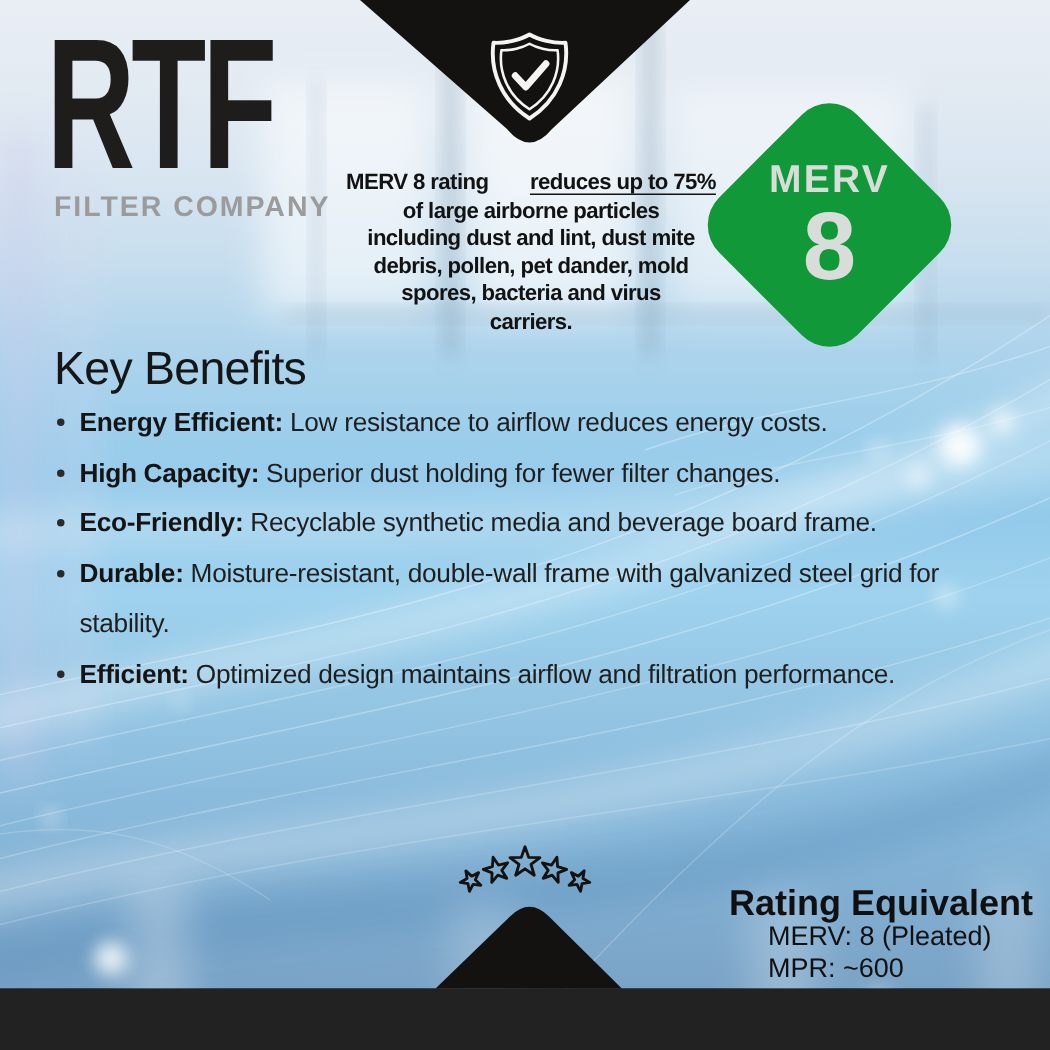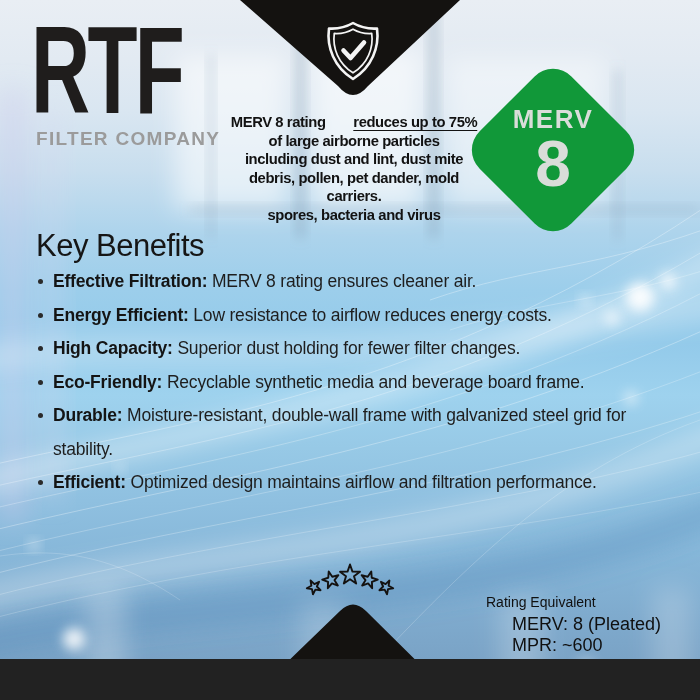--- a/index.html
+++ b/index.html
@@ -63,21 +63,21 @@
   .kb-item b { color:#141414; }
   .dot {
     position:absolute; left:2px; top:14px; width:5px; height:5px;
     border-radius:50%; background:#2a2a2a;
   }
   
   .bottom-ribbon { position:absolute; left:0; top:598px; width:700px; height:102px; }
   .stars { position:absolute; left:304px; top:562px; width:92px; height:42px; }
   
   .rating { position:absolute; left:486px; top:592px; color:#101010; }
-  .rating-title { font-size:14px; font-weight:normal; line-height:21.5px; }
+  .rating-title { font-size:24px; font-weight:bold; line-height:21.5px; }
   .rating-line { font-size:18px; line-height:21.5px;margin-left:26px; }
 </style>
 </head>
 <body>
 
 <div class="canvas">
 
   <div class="bg-base"></div>
 
   <svg class="bg-art" viewBox="0 0 700 700" aria-hidden="true">
@@ -160,35 +160,34 @@
   </svg>
 
   <div class="logo-text">RTF</div>
   <div class="logo-tagline">FILTER COMPANY</div>
 
   <div class="desc">
     <div class="desc-line"><span>MERV 8 rating </span><span class="u">reduces up to 75%</span></div>
     <div class="desc-line">of large airborne particles</div>
     <div class="desc-line">including dust and lint, dust mite</div>
     <div class="desc-line">debris, pollen, pet dander, mold</div>
+    <div class="desc-line">spores, bacteria and virus</div>
     <div class="desc-line">carriers.</div>
-    <div class="desc-line">spores, bacteria and virus</div>
   </div>
 
   <div class="diamond">
     <div class="diamond-inner">
       <div class="diamond-label">MERV</div>
       <div class="diamond-value">8</div>
     </div>
   </div>
 
   <h1 class="kb-heading">Key Benefits</h1>
 
   <div class="kb-list">
-    <div class="kb-item"><span class="dot"></span><b>Effective Filtration:</b><span> MERV 8 rating ensures cleaner air.</span></div>
     <div class="kb-item"><span class="dot"></span><b>Energy Efficient:</b><span> Low resistance to airflow reduces energy costs.</span></div>
     <div class="kb-item"><span class="dot"></span><b>High Capacity:</b><span> Superior dust holding for fewer filter changes.</span></div>
     <div class="kb-item"><span class="dot"></span><b>Eco-Friendly:</b><span> Recyclable synthetic media and beverage board frame.</span></div>
     <div class="kb-item"><span class="dot"></span><b>Durable:</b><span> Moisture-resistant, double-wall frame with galvanized steel grid for stability.</span></div>
     <div class="kb-item"><span class="dot"></span><b>Efficient:</b><span> Optimized design maintains airflow and filtration performance.</span></div>
   </div>
 
   <svg class="stars" viewBox="0 0 92 42">
     <defs>
       <path id="star" d="M0,-10 L2.35,-3.24 L9.51,-3.09 L3.80,1.24 L5.88,8.09 L0,4 L-5.88,8.09 L-3.80,1.24 L-9.51,-3.09 L-2.35,-3.24 Z" fill="none" stroke="#141210" stroke-width="1.9" vector-effect="non-scaling-stroke" stroke-linejoin="round"></path>

